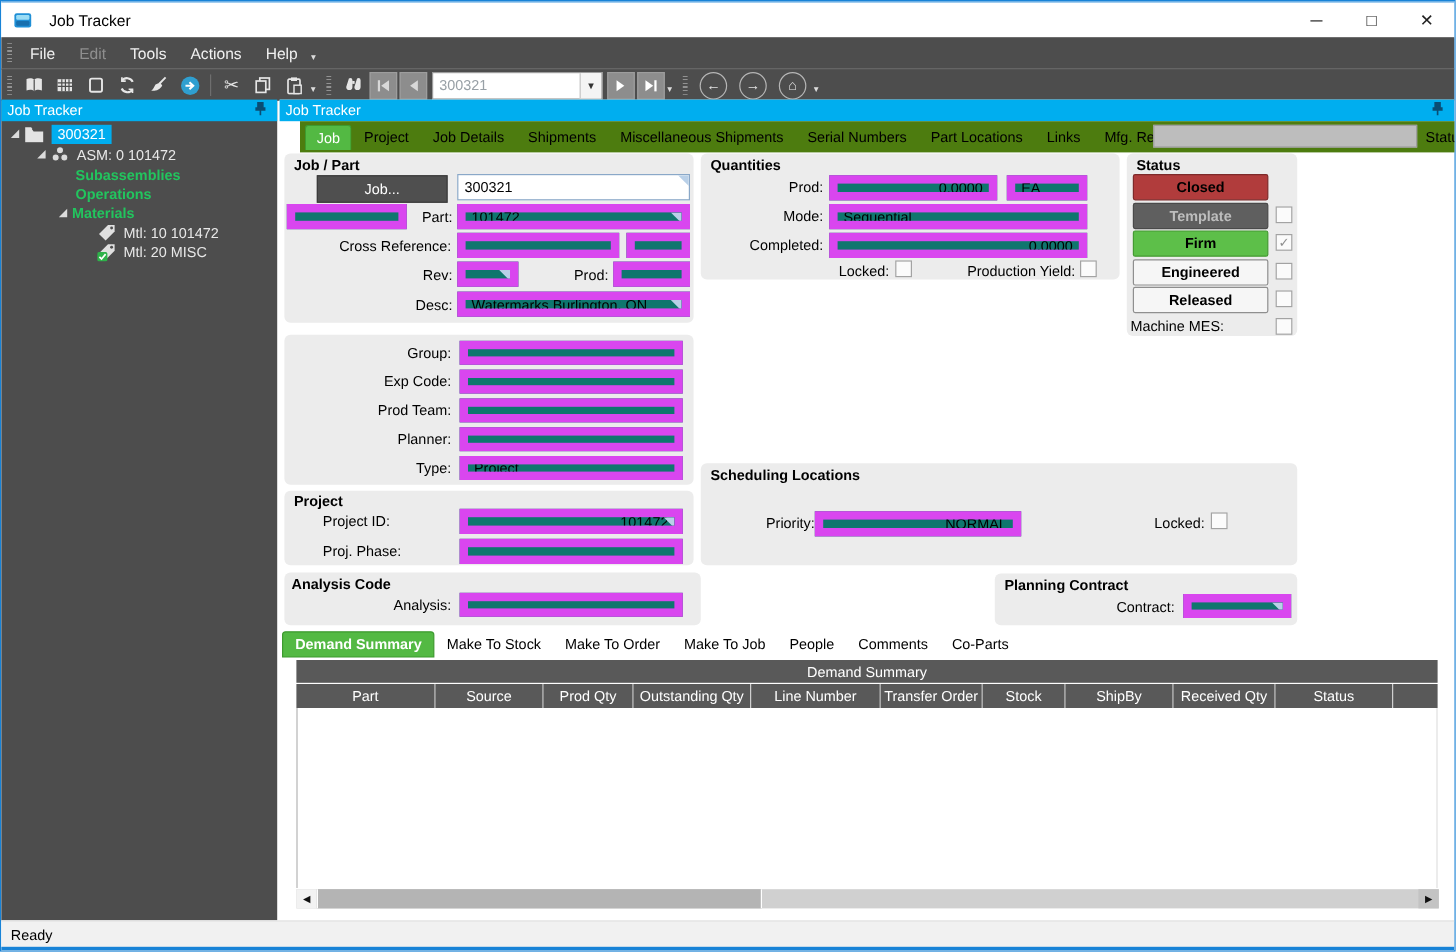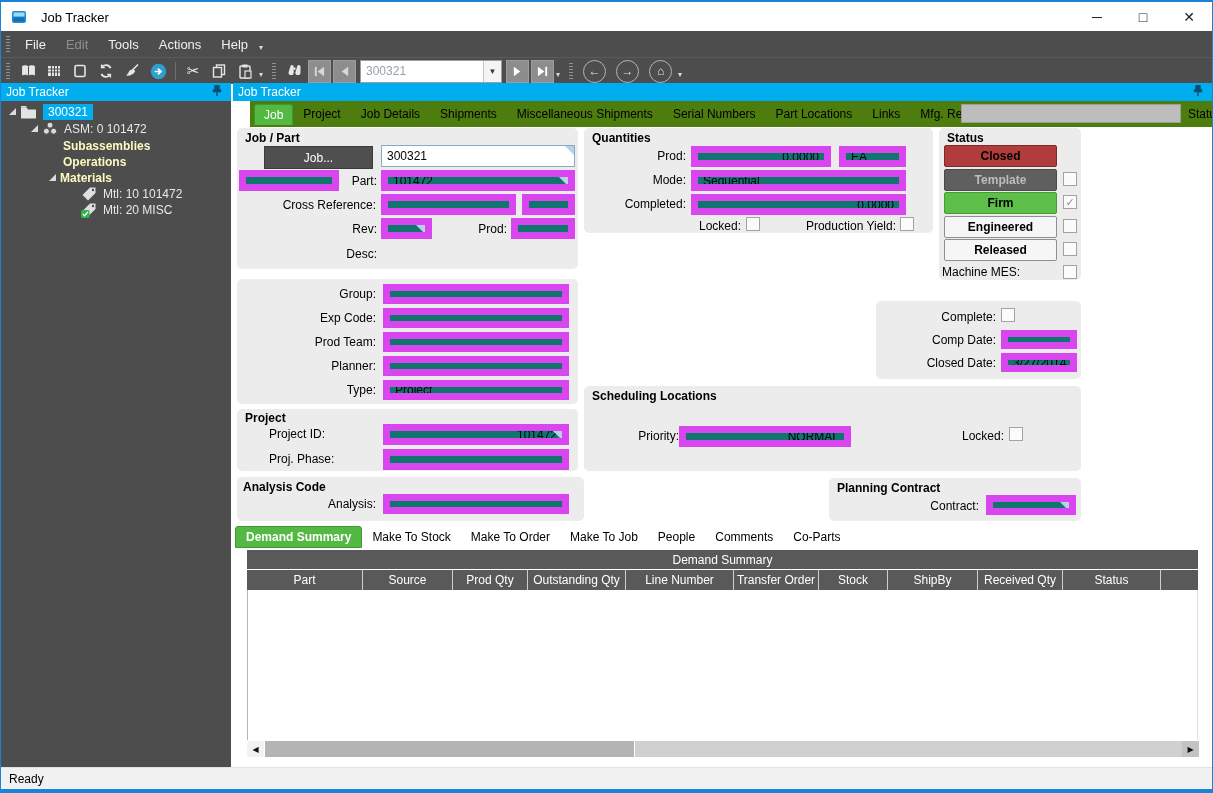--- a/index.html
+++ b/index.html
@@ -23,21 +23,21 @@
   .navbtn{width:21px;height:21px;margin:0 1px;background:#8d8d8d;border:1px solid #9d9d9d;display:flex;align-items:center;justify-content:center}
   .combo{width:140px;height:21px;margin:0 3px;background:#fff;border:1px solid #9d9d9d;display:flex;align-items:center}
   .combo-val{flex:1;padding-left:5px;color:#98a0a6;font-size:12px}
   .combo-dd{width:17px;height:100%;border-left:1px solid #c6c6c6;display:flex;align-items:center;justify-content:center;font-size:8px;color:#333;background:#f4f4f4}
   .circbtn{width:21px;height:21px;margin:0 5px;border:1px solid #b5b5b5;border-radius:50%;display:flex;align-items:center;justify-content:center;color:#e2e2e2;font-size:12px}
   
   .panel-header{height:18px;background:#00aeef;color:#fff;display:flex;align-items:center;padding:0 5px;font-size:12px}
   .pin{margin-left:auto;margin-right:4px}
   .sidebar{position:absolute;left:0;top:82px;width:230px;bottom:25px;background:#4d4d4d}
   .tree-row{position:absolute;height:17px;display:flex;align-items:center;color:#e8e8e8;white-space:nowrap}
-  .tree-row.bold{font-weight:bold;color:#fef9c3}
+  .tree-row.bold{font-weight:bold;color:#22c55e}
   .tree-sel{background:#00aeef;color:#fff;padding:1px 5px}
   .exp{width:0;height:0;border-bottom:7px solid #dcdcdc;border-left:7px solid transparent;margin-right:4px}
   .ticon{margin-right:6px;display:flex}
   .main{position:absolute;left:232px;top:82px;width:979px;bottom:25px;background:#fff}
   .tabstrip{position:absolute;left:17px;top:18px;width:100%;height:26px;background:#4d7c0f;display:flex;align-items:center;padding-left:4px;box-sizing:border-box}
   .tab{padding:4px 10px;font-size:12px;color:#000}
   .tab.active{background:#53b943;color:#fff;border:1px solid #3d9a2f;border-bottom:none;border-radius:3px 3px 0 0;padding:3px 9px}
   .status-box{position:absolute;left:711px;top:3px;width:220px;height:19px;background:#bdbdbd;border:1px solid #9d9d9d;box-sizing:border-box}
   .status-lbl{position:absolute;left:938px;top:6px;font-size:12px}
   
@@ -305,20 +305,21 @@
       <span class="flbl" style="left:104px;top:46px;width:36px">Part:</span>
       <div class="fld corner" style="left:144px;top:42px;width:194px;height:21px">101472</div>
       <span class="flbl" style="left:4px;top:70px;width:135px">Cross Reference:</span>
       <div class="fld" style="left:144px;top:66px;width:135px;height:21px"></div>
       <div class="fld" style="left:285px;top:66px;width:53px;height:21px"></div>
       <span class="flbl" style="left:94px;top:94px;width:46px">Rev:</span>
       <div class="fld corner" style="left:144px;top:90px;width:51px;height:21px"></div>
       <span class="flbl" style="left:218px;top:94px;width:52px">Prod:</span>
       <div class="fld" style="left:274px;top:90px;width:64px;height:21px"></div>
       <span class="flbl" style="left:94px;top:119px;width:46px">Desc:</span>
+      <div class="fld corner" style="left:144px;top:115px;width:194px;height:21px">Watermarks Burlington, ON</div>
     </div>
 
     <div class="grp" style="left:4px;top:196px;width:341px;height:125px">
       <span class="flbl" style="left:4px;top:8px;width:135px">Group:</span>
       <div class="fld dd" style="left:146px;top:5px;width:186px;height:20px"></div>
       <span class="flbl" style="left:4px;top:32px;width:135px">Exp Code:</span>
       <div class="fld dd" style="left:146px;top:29px;width:186px;height:20px"></div>
       <span class="flbl" style="left:4px;top:56px;width:135px">Prod Team:</span>
       <div class="fld dd" style="left:146px;top:53px;width:186px;height:20px"></div>
       <span class="flbl" style="left:4px;top:80px;width:135px">Planner:</span>
@@ -365,28 +366,20 @@
       <div class="sbtn firm" style="top:64px">Firm</div>
       <span class="cb checked" style="left:124px;top:67px"></span>
       <div class="sbtn" style="top:88px">Engineered</div>
       <span class="cb" style="left:124px;top:91px"></span>
       <div class="sbtn" style="top:111px">Released</div>
       <span class="cb" style="left:124px;top:114px"></span>
       <span class="flbl l" style="left:3px;top:137px">Machine MES:</span>
       <span class="cb" style="left:124px;top:137px"></span>
     </div>
 
-    <div class="grp" style="left:643px;top:218px;width:205px;height:78px">
-      <span class="flbl" style="left:25px;top:9px;width:95px">Complete:</span>
-      <span class="cb" style="left:125px;top:7px"></span>
-      <span class="flbl" style="left:25px;top:32px;width:95px">Comp Date:</span>
-      <div class="fld" style="left:125px;top:29px;width:76px;height:19px"></div>
-      <span class="flbl" style="left:15px;top:55px;width:105px">Closed Date:</span>
-      <div class="fld" style="left:125px;top:52px;width:76px;height:19px">3/27/2014</div>
-    </div>
 
     <div class="grp" style="left:351px;top:303px;width:497px;height:85px">
       <span class="grp-t" style="left:8px;top:3px">Scheduling Locations</span>
       <span class="flbl" style="left:20px;top:43px;width:75px">Priority:</span>
       <div class="fld r" style="left:95px;top:40px;width:172px;height:21px">NORMAL</div>
       <span class="flbl" style="left:320px;top:43px;width:100px">Locked:</span>
       <span class="cb" style="left:425px;top:41px"></span>
     </div>
 
 

